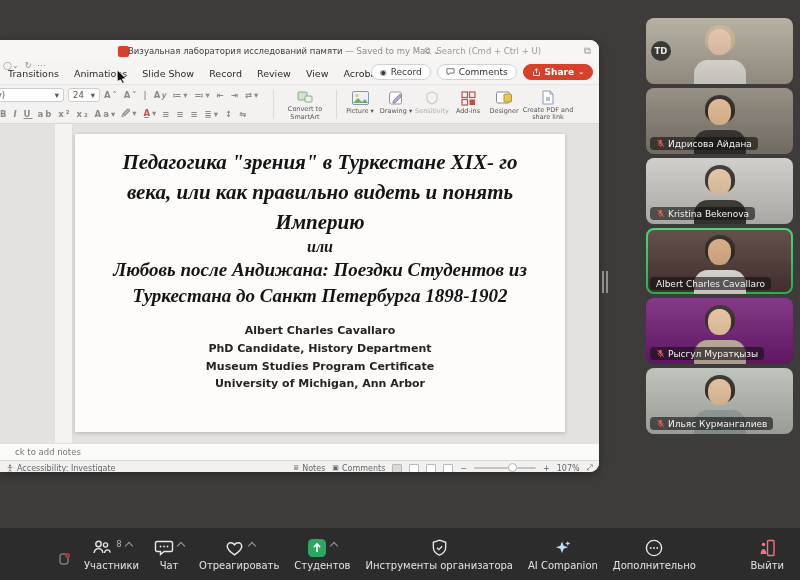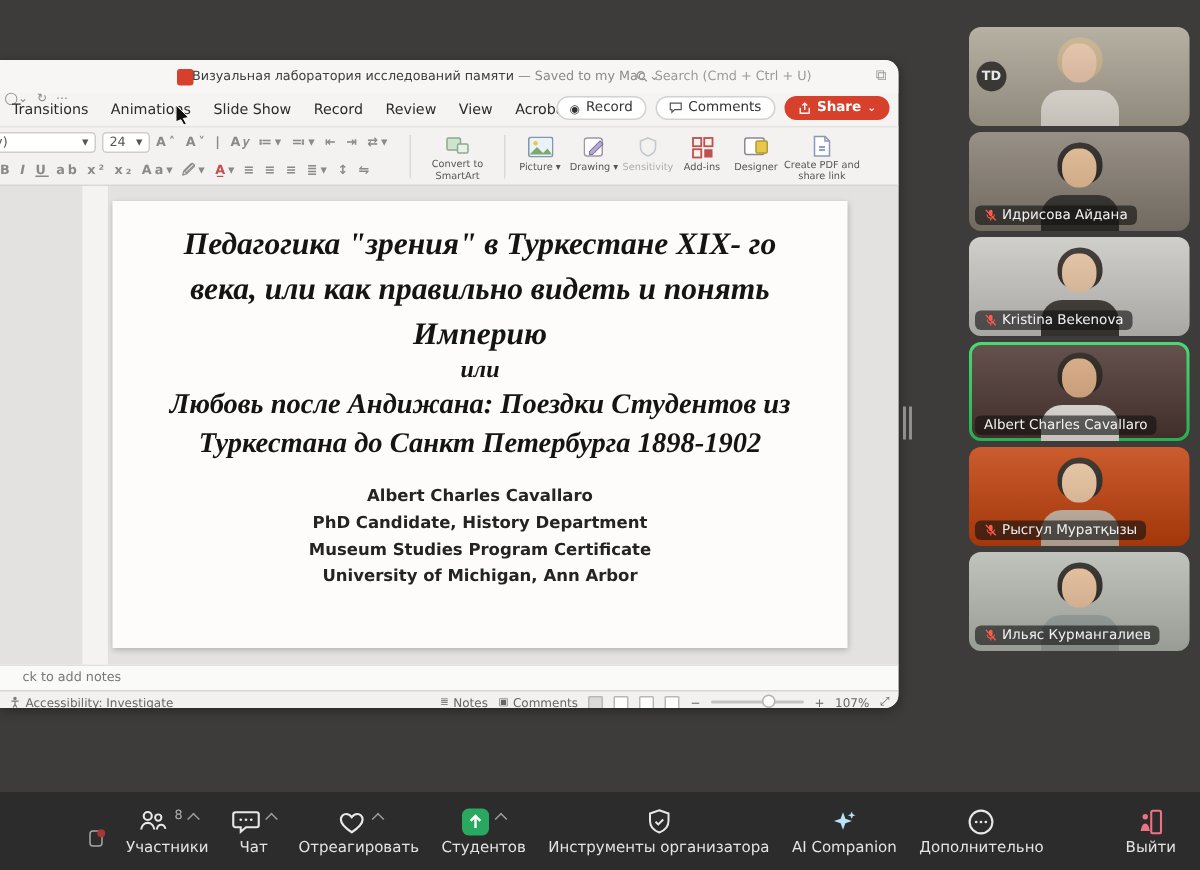--- a/index.html
+++ b/index.html
@@ -364,21 +364,21 @@
           <div class="torso" style="background: rgb(234, 231, 224);"></div>
         </div>
 
         <div class="pillname">
 
           <span>Albert Charles Cavallaro</span>
         </div>
       </div>
 
 
-      <div class="tile" style="background: #c2410c;">
+      <div class="tile" style="background: #701a75;">
         <div class="person">
           <div class="hair" style="background: rgb(38, 32, 25);"></div>
           <div class="head" style="background: rgb(234, 195, 158);"></div>
           <div class="torso" style="background: rgb(201, 183, 166);"></div>
         </div>
 
         <div class="pillname">
           <svg class="mic" width="9" height="9" viewBox="0 0 12 12">
             <rect x="4.4" y="1" width="3.2" height="5.6" rx="1.6" fill="var(--muted-mic-red,#ff5b4d)"></rect>
             <path d="M2.8 5.4a3.2 3.2 0 0 0 6.4 0" fill="none" stroke="var(--muted-mic-red,#ff5b4d)" stroke-width="1"></path>

